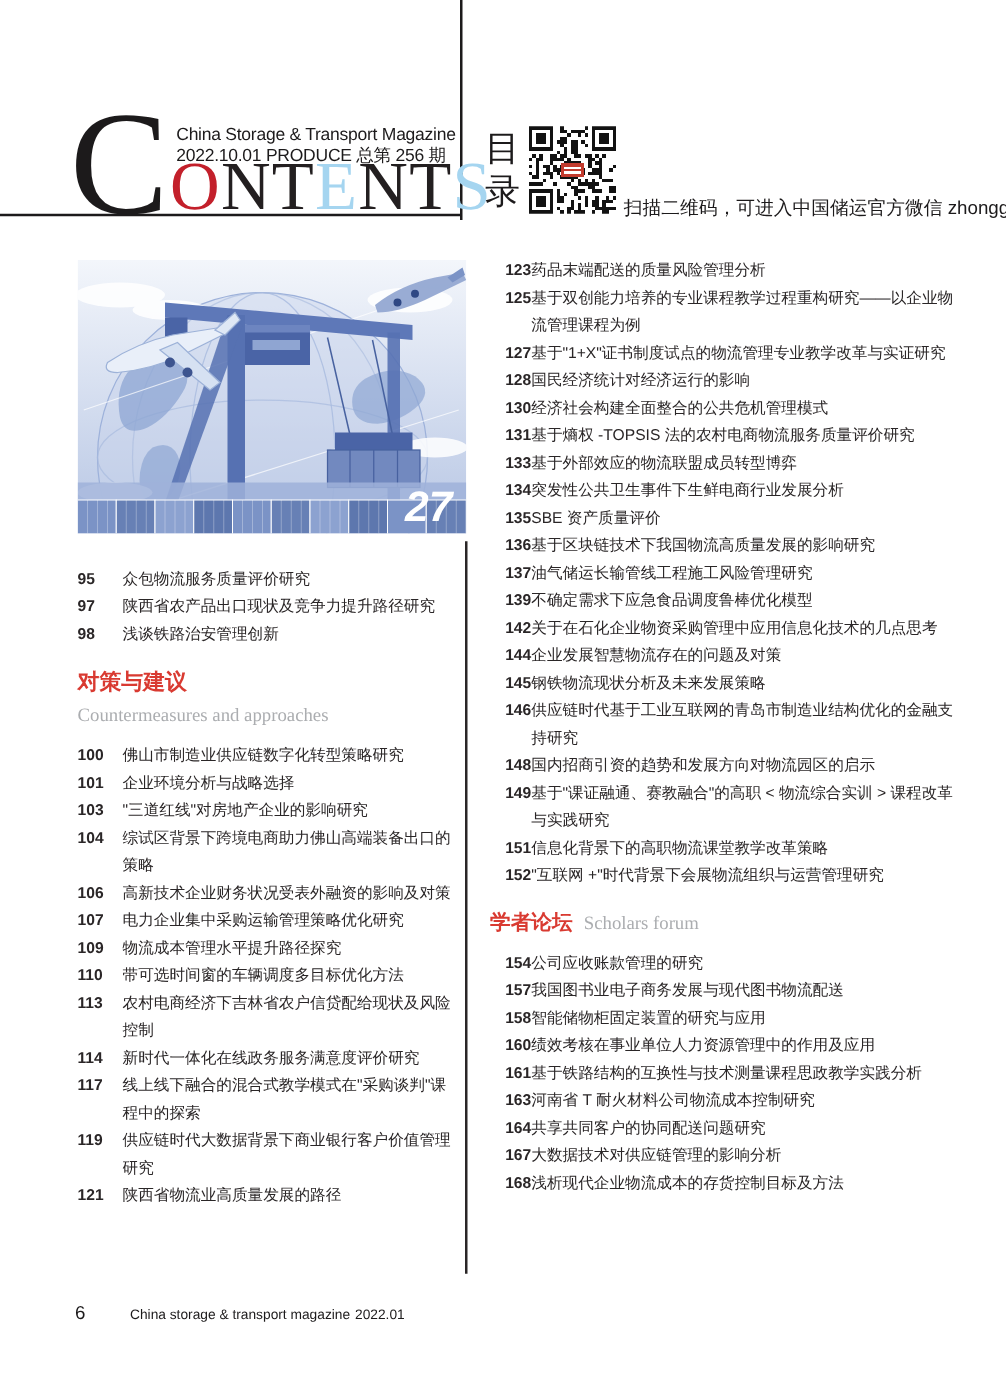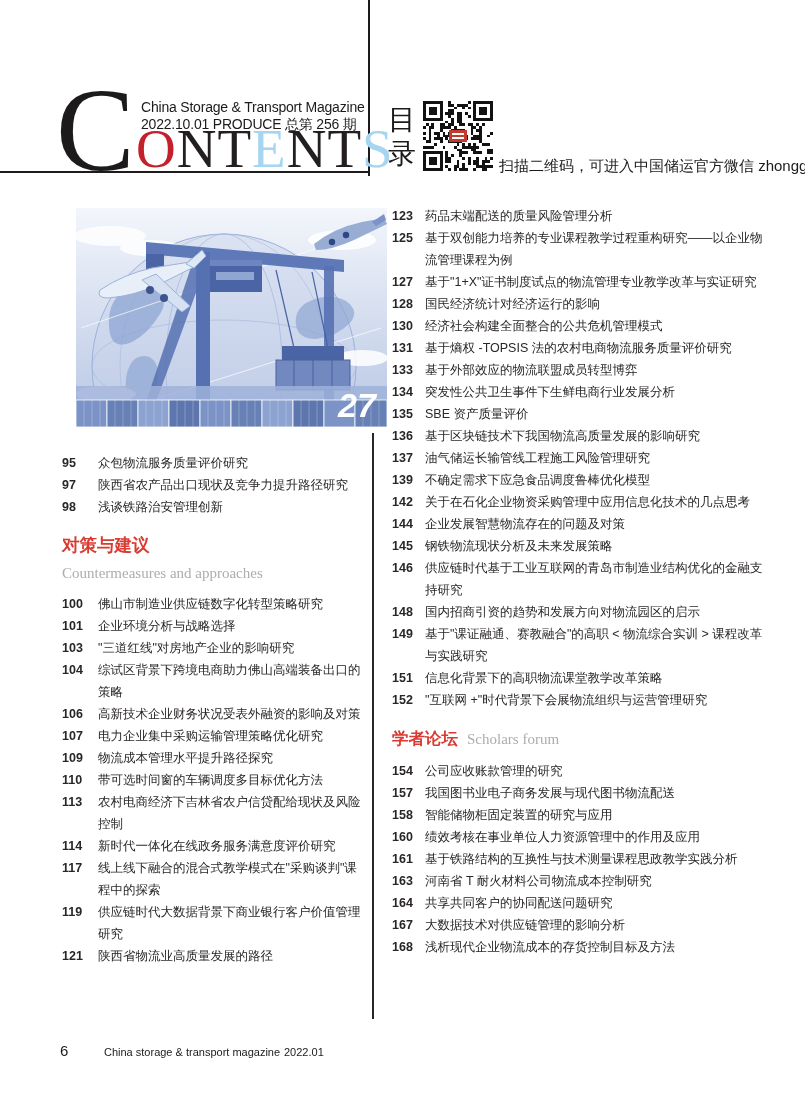--- a/index.html
+++ b/index.html
@@ -15,31 +15,31 @@
   .logo-c{position:absolute;left:56px;top:72px;font:400 118px/1 "Liberation Serif","DejaVu Serif",serif;color:#1c1a1b;}
   .mag-lines{position:absolute;left:141px;top:99px;font-size:14px;line-height:16.5px;color:#1c1a1b;letter-spacing:-0.2px;white-space:nowrap;}
   .ontents{position:absolute;left:136px;top:121px;font:400 55px/1 "Liberation Serif","DejaVu Serif",serif;letter-spacing:1px;white-space:nowrap;}
   .mulu{position:absolute;left:386px;top:103px;width:32px;text-align:center;
         font-family:"Liberation Serif","DejaVu Serif",serif;font-size:28px;line-height:34px;color:#1c1a1b;}
   .mulu span{display:block;}
   .qr{position:absolute;left:423px;top:101px;width:70px;height:70px;}
   .qr-caption{position:absolute;left:499px;top:157px;font-size:15px;color:#1c1a1b;white-space:nowrap;}
 
   
-  .cover{position:absolute;left:76px;top:208px;width:373px;height:219px;overflow:hidden;}
+  .cover{position:absolute;left:62px;top:208px;width:373px;height:219px;overflow:hidden;}
   .cover svg{display:block;}
 
   
   .divider-mid{position:absolute;left:372px;top:433px;width:1.5px;height:586px;background:#2a2627;}
   .col{position:absolute;font-size:12.5px;line-height:22px;}
   .col-left{left:62px;top:452px;width:305px;}
   .col-right{left:392px;top:205px;width:380px;}
   .entry{display:flex;align-items:flex-start;}
   .entry .num{flex:none;width:36px;font-weight:bold;}
-  .col-right .entry .num{width:33px;}
+  .col-right .entry .num{width:33px;text-align:right;}
   .entry .ttl{flex:1;}
   .sec{margin:16px 0 9px;}
   .sec-cn{color:var(--accent-red);font-weight:bold;font-size:16.5px;}
   .sec-en{color:var(--muted-gray);font-family:"Liberation Serif","DejaVu Serif",serif;font-size:15px;margin-left:9px;}
   .sec.stacked .sec-cn{display:block;font-size:17.5px;}
   .sec.stacked .sec-en{display:block;margin:6px 0 0 0;}
 
   
   .pgnum{position:absolute;left:60px;top:1042px;font-size:15px;color:#1c1a1b;}
   .foot-mag{position:absolute;left:104px;top:1046px;font-size:11px;color:#1c1a1b;}

